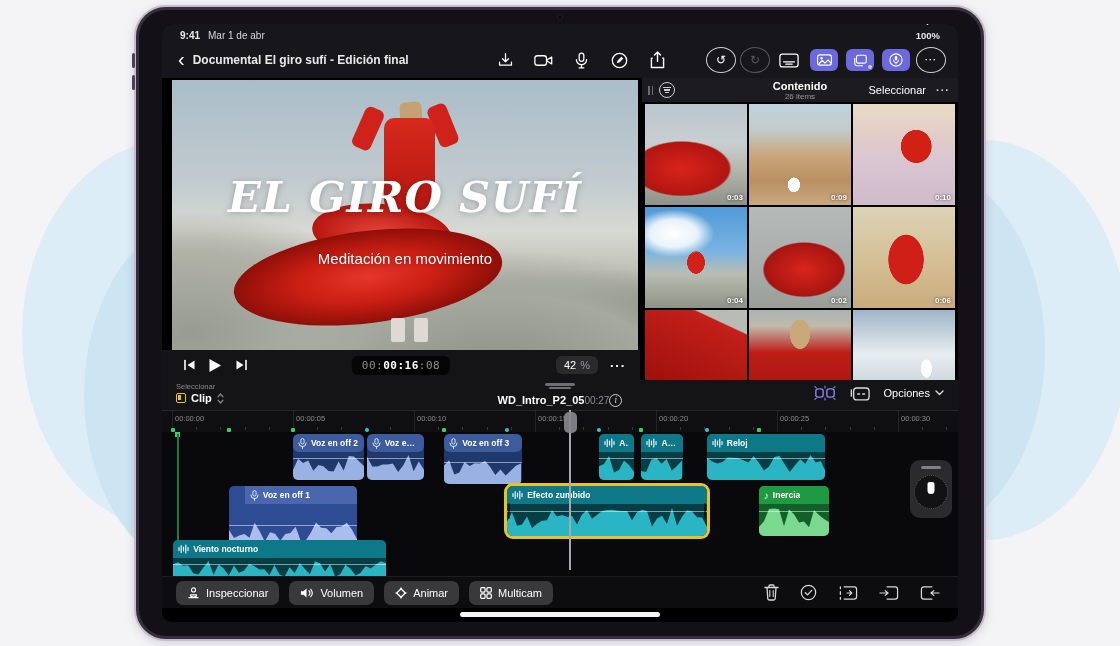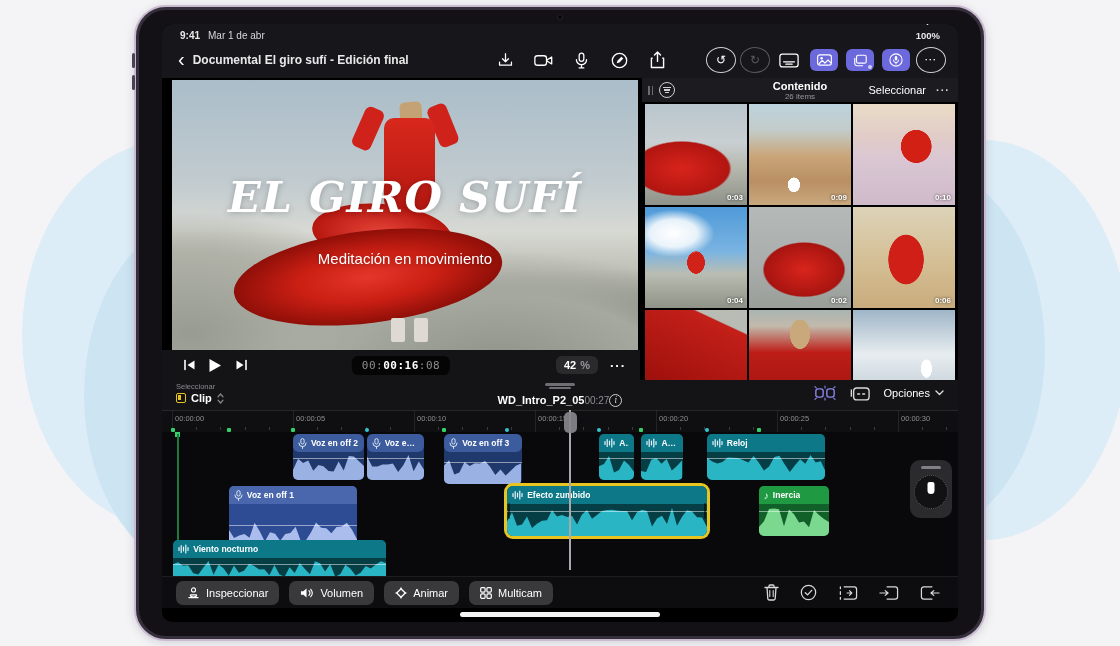--- a/index.html
+++ b/index.html
@@ -78,21 +78,21 @@
       text-shadow:0 1px 4px rgba(0,0,0,.3); }
 
   
   .transport { position:absolute; left:0; bottom:0; width:100%; height:30px; background:#141316;
                display:flex; align-items:center; padding:0 14px; }
   .tbtn { width:26px; height:22px; display:flex; align-items:center; justify-content:center; color:#fff; }
   .tc-pill { position:absolute; left:50%; transform:translateX(-50%); background:#050505; border-radius:6px;
              padding:3px 10px; font-family:"DejaVu Sans Mono", monospace; font-size:11px; letter-spacing:.5px; }
   .tc-pill .dim { color:#8e8e92; } .tc-pill .lit { color:#fff; font-weight:bold; }
   .transport .rgt { margin-left:auto; display:flex; align-items:center; gap:12px; }
-  .zoom-pill { background:#2a2a2d; border-radius:6px; padding:3px 8px; font-size:11px; color:#fff;font-weight:bold; }
+  .zoom-pill { background:#2a2a2d; border-radius:6px; padding:3px 8px; font-size:11px; color:#fff; }
   .zoom-pill .unit { color:#98989c; margin-left:4px; }
   .dots3 { color:#fff; font-size:13px; font-weight:bold; letter-spacing:1px; }
 
   
   .panel { position:relative; width:318px; height:302px; background:#000; border-left:2px solid #000; }
   .panel-head { position:absolute; left:0; top:0; width:100%; height:24px; background:#1c1b1f;
                 display:flex; align-items:center; padding:0 8px 0 6px; }
   .grip { display:flex; gap:2px; margin-right:6px; }
   .grip i { display:block; width:1.5px; height:9px; background:#6c6c70; }
   .filter-circ { width:16px; height:16px; border-radius:50%; border:1.2px solid #cfcfd2; display:flex; flex-direction:column; align-items:center; justify-content:center; gap:1.5px; }
@@ -569,21 +569,21 @@
                 </svg>
               </span>
               <span class="lbl">Reloj</span>
             </div>
             <div class="body" style="height:28px">
               <svg width="119" height="28">
                 <polygon points="0,28 0.0,5.7 5.2,9.6 10.3,11.4 15.5,10.1 20.7,5.4 25.9,5.7 31.0,6.0 36.2,8.2 41.4,10.5 46.6,4.0 51.7,10.5 56.9,18.5 62.1,14.6 67.3,4.9 72.4,3.7 77.6,12.2 82.8,19.9 88.0,13.2 93.1,7.2 98.3,11.8 103.5,3.1 108.7,10.4 113.8,9.3 119.0,20.3 119,28" fill="#2ab5c5"></polygon>
               </svg>
             </div>
           </div>
-          <div class="clip voice_alt" style="left: 66.87px; top: 54px; width: 128.26px; height: 64px;">
+          <div class="clip voice_alt" style="left: 66.87px; top: 54px; width: 128.26px; height: 64px; padding-left: 16px;">
             <div class="head">
               <span class="wicon">
                 <svg width="9" height="11" viewBox="0 0 10 12">
                   <rect x="3.2" y="0.6" width="3.6" height="6" rx="1.8" fill="none" stroke="currentColor" stroke-width="1"></rect>
                   <path d="M1 5.5a4 4 0 0 0 8 0M5 9.5v2" fill="none" stroke="currentColor" stroke-width="1" stroke-linecap="round"></path>
                 </svg>
               </span>
               <span class="lbl">Voz en off 1</span>
             </div>
             <div class="body" style="height:32px">

